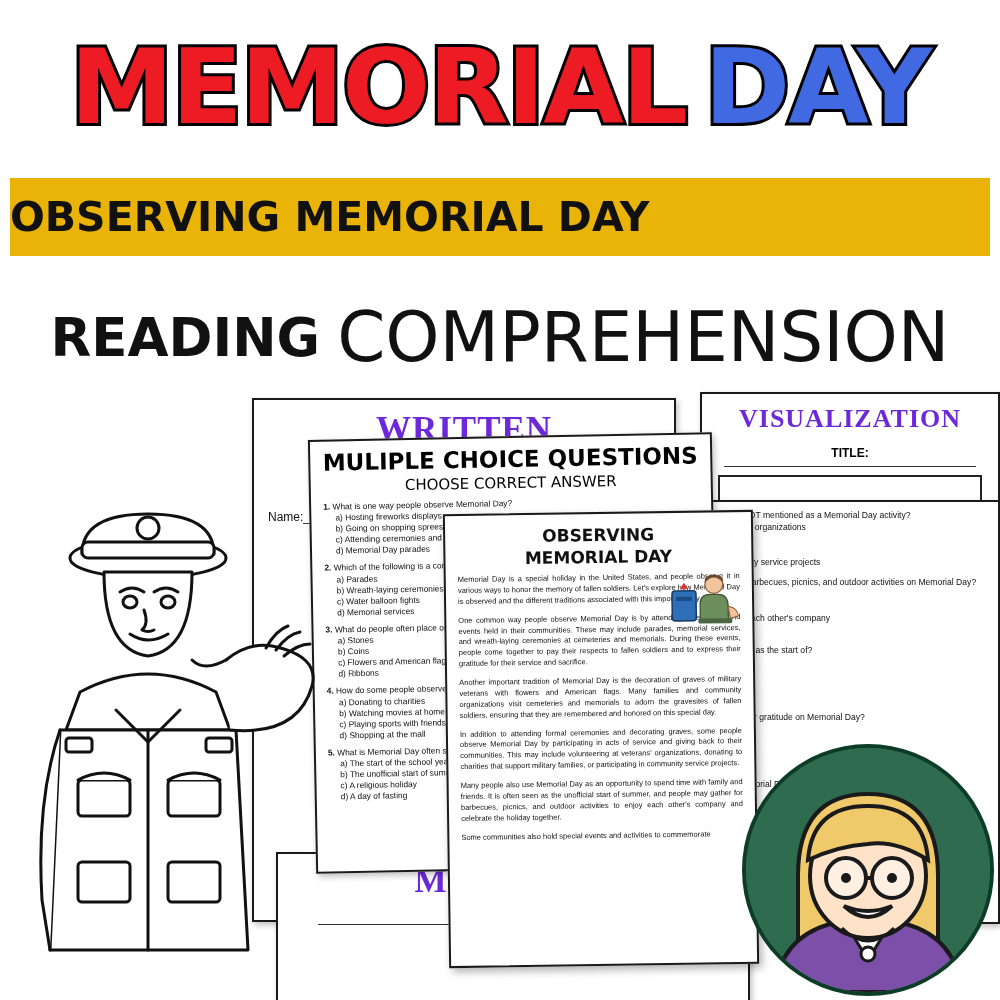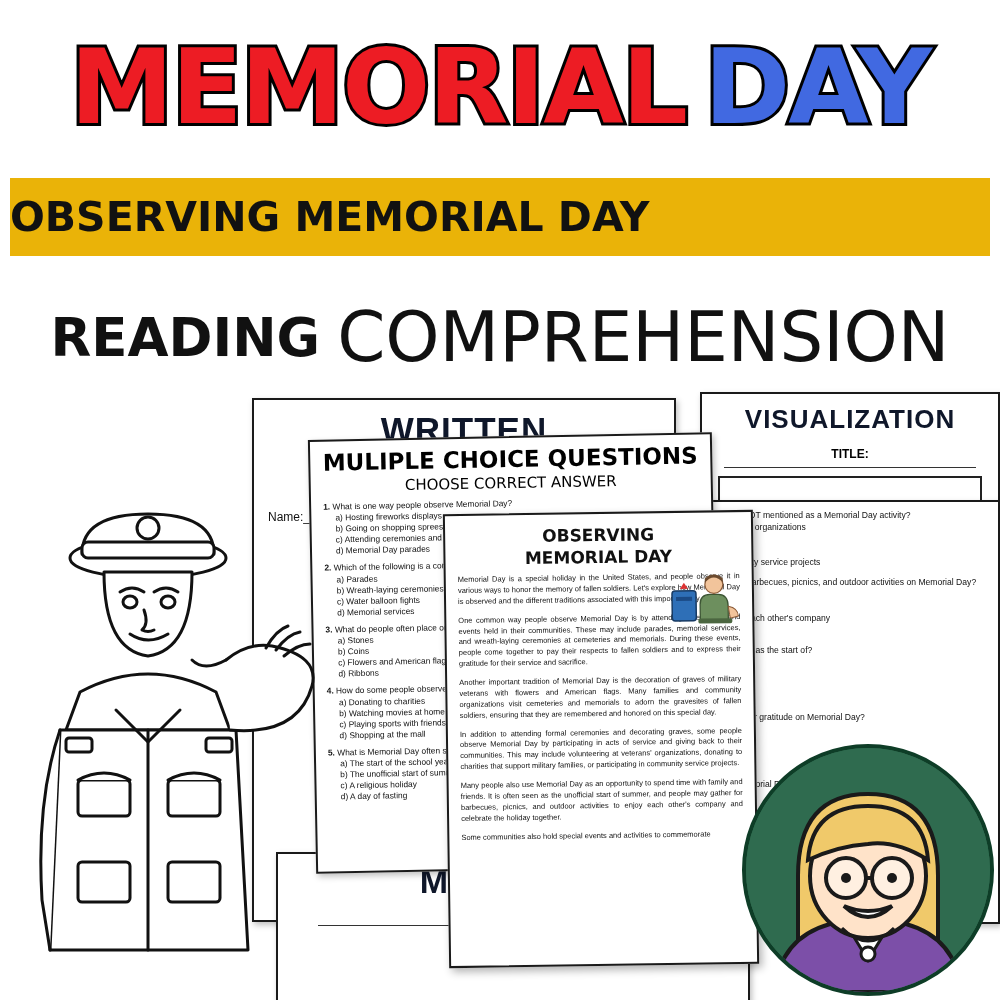--- a/index.html
+++ b/index.html
@@ -45,21 +45,21 @@
   .reading-bold{font-family:"DejaVu Sans", sans-serif;font-weight:bold;font-size:53px;color:#111;}
   .reading-light{font-family:"DejaVu Sans", sans-serif;font-weight:normal;font-size:69px;color:#111;}
 
   
   .sheet{
     position:absolute;background:#fff;border:2px solid #1a1a1a;
     box-shadow:2px 3px 6px rgba(0,0,0,.25);
     overflow:hidden;
   }
   .sheet-h{
-    font-family:Liberation Sans, sans-serif;font-weight:bold;text-align:center;color:#0f172a;
+    font-family:Liberation Serif, serif;font-weight:bold;text-align:center;color:#6d28d9;
   }
 
   
   #written{left:252px;top:398px;width:420px;height:520px;}
   #written .sheet-h{font-size:35px;margin-top:10px;letter-spacing:1px;}
   #written .nm{font-size:12px;margin:10px 0 0 14px;color:#111;}
   #written .bigbox{
     position:absolute;left:250px;top:100px;width:150px;height:370px;border:2px solid #222;
   }
   .tagbox{

